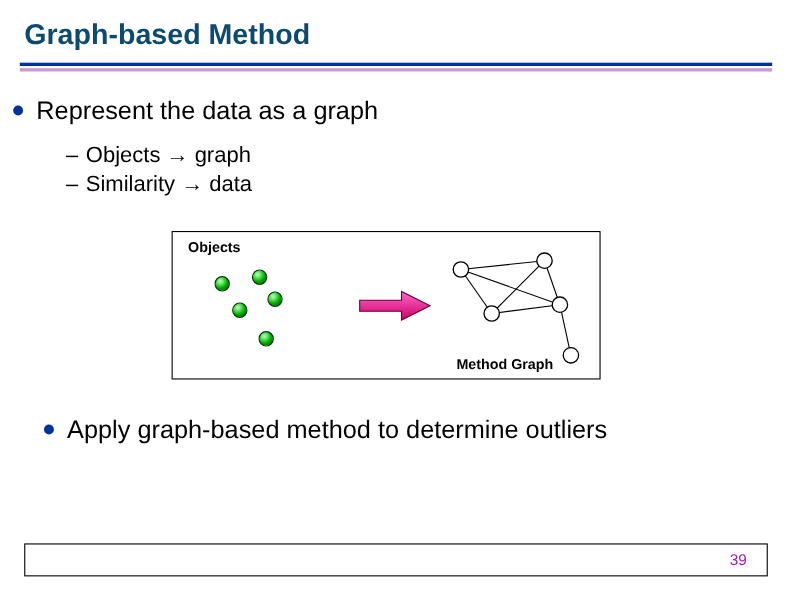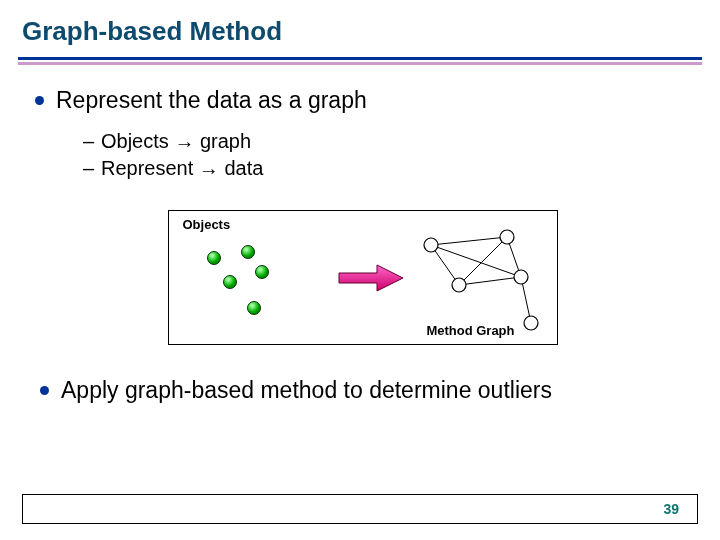--- a/index.html
+++ b/index.html
@@ -18,21 +18,20 @@
     color: #0c4a6e;
     padding: 16px 0 10px 22px;
   }
   .divider {
     margin: 0 18px 0 18px;
   }
   .divider .line1 { height: 3px; background: #003399; }
   .divider .line2 { height: 3px; background: #cc99cc; margin-top: 2px; }
   .content {
     padding: 22px 30px 0 12px;
-    margin-left: 23px;
   }
   .bullet-row {
     display: flex;
     align-items: center;
     margin-bottom: 6px;
   }
   .dot {
     width: 9px; height: 9px; border-radius: 50%;
     background: #003399; flex: 0 0 9px;
     margin-right: 12px;
@@ -102,22 +101,21 @@
     left: 22px; right: 22px; bottom: 16px;
     height: 30px;
     border: 1px solid #000;
     display: flex;
     align-items: center;
     justify-content: flex-end;
     padding-right: 18px;
   }
   .page-num {
     font-size: 14px;
-    color: #0f766e;
-    font-weight: bold;
+    color: #a21caf;
   }
   .second-bullet {
     margin-top: 32px;
     padding-left: 40px;
   }
 </style>
 </head>
 <body>
 
 <div class="title">Graph-based Method</div>
@@ -139,21 +137,21 @@
       <div class="dash">–</div>
       <div class="sub-text">
         <span>Objects</span>
         <span class="arrow-glyph">→</span>
         <span>graph</span>
       </div>
     </div>
     <div class="sub-row">
       <div class="dash">–</div>
       <div class="sub-text">
-        <span>Represent</span>
+        <span>Similarity</span>
         <span class="arrow-glyph">→</span>
         <span>data</span>
       </div>
     </div>
   </div>
 
   <div class="diagram-wrap">
     <div class="diagram-box">
       <div class="diag-label objects-label">Objects</div>
       <div class="diag-label graph-label">Method Graph</div>

